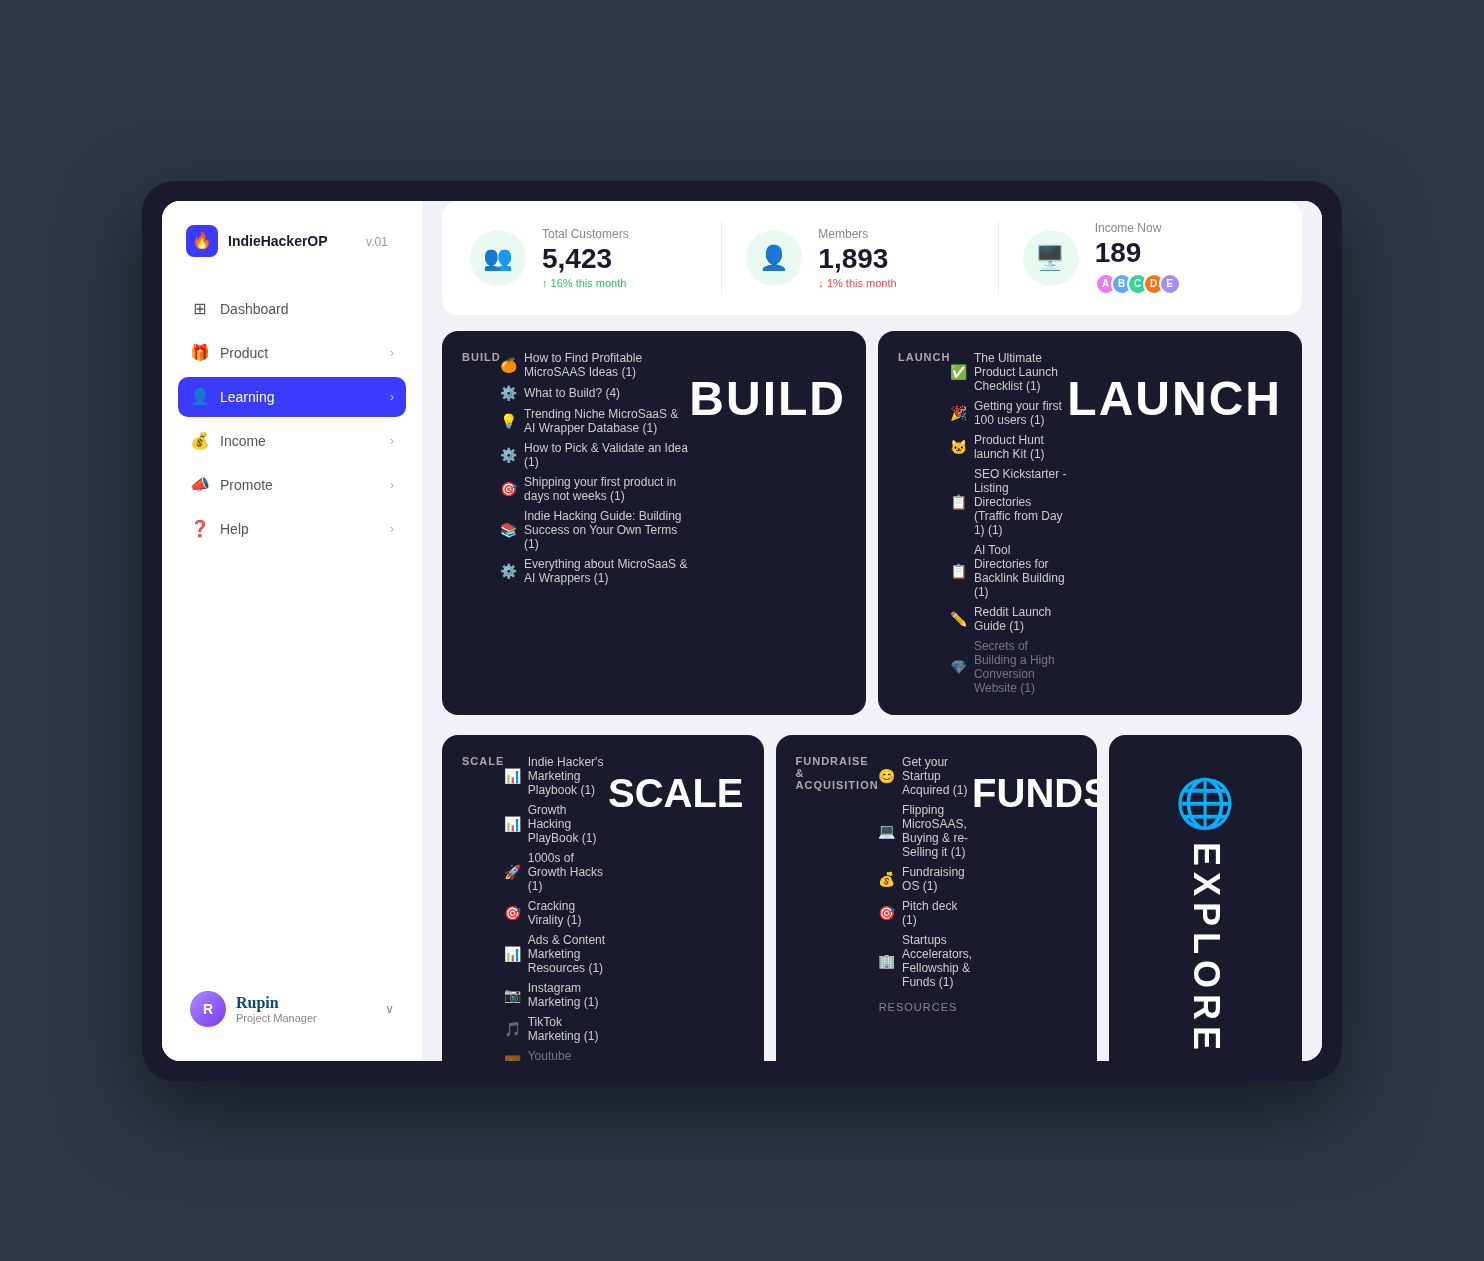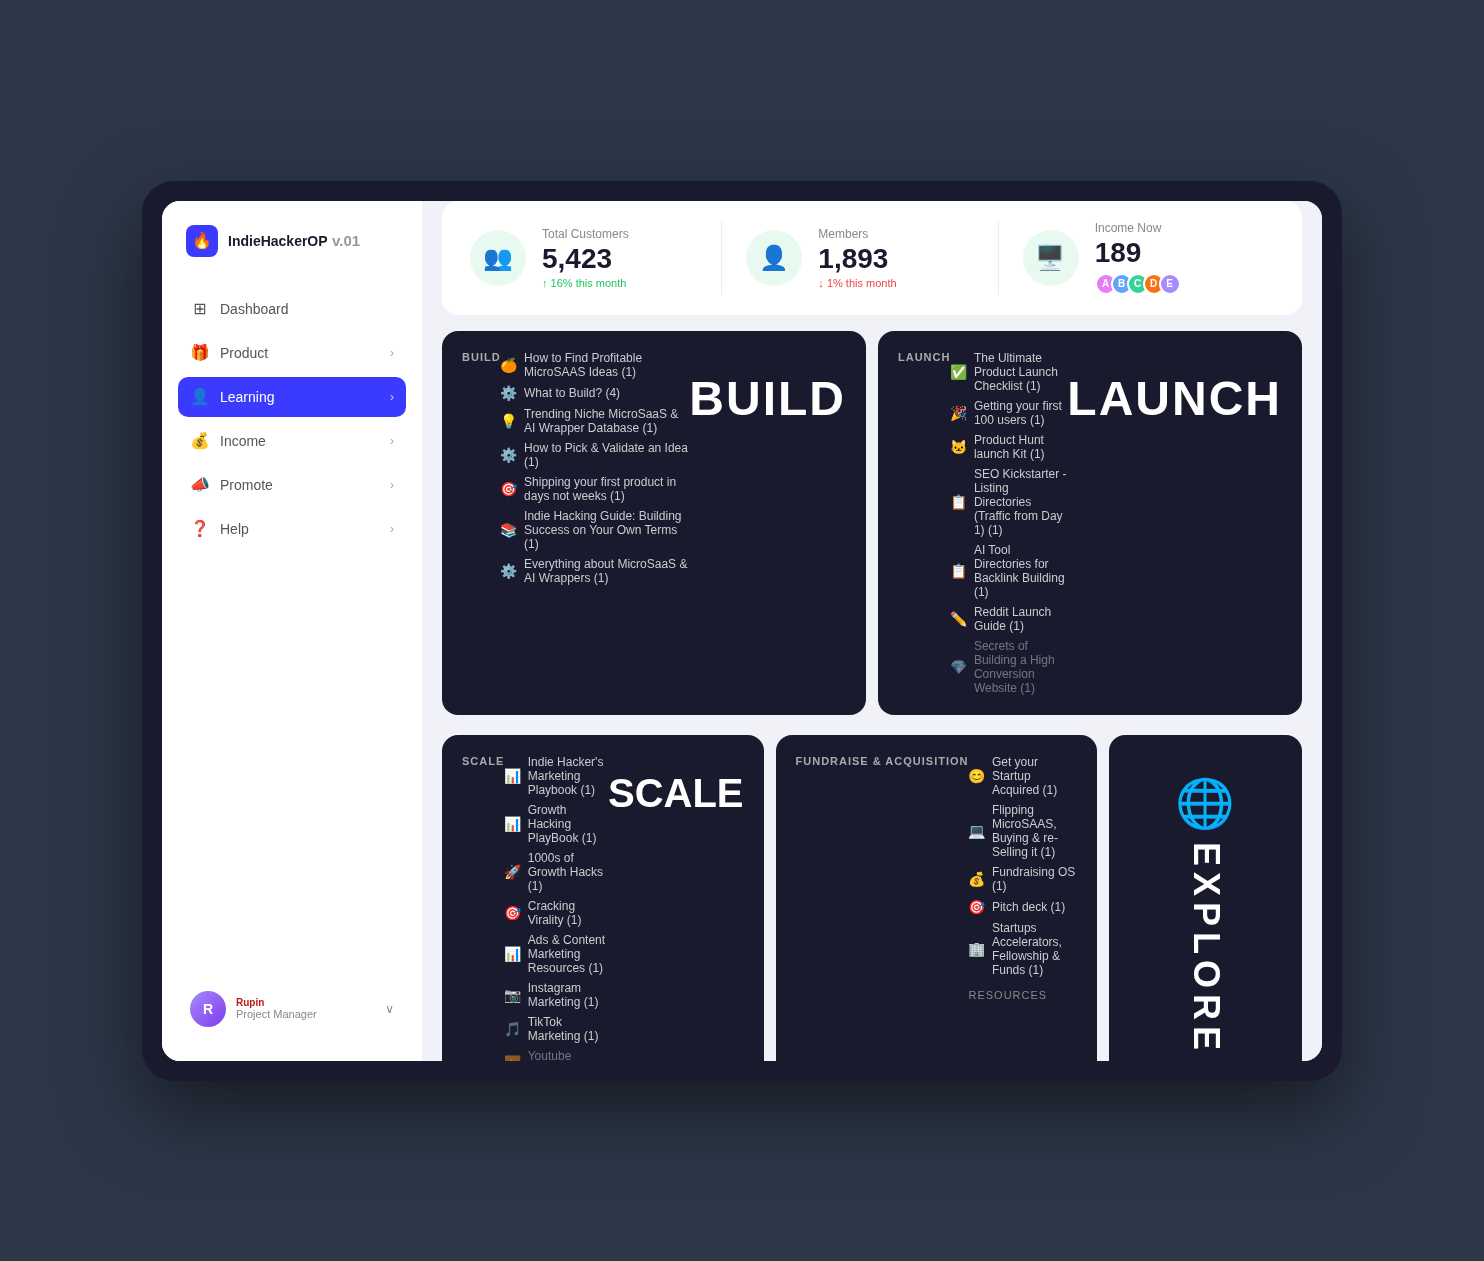--- a/index.html
+++ b/index.html
@@ -54,23 +54,24 @@
       justify-content: center;
       color: white;
       font-size: 16px;
     }
     .logo-text {
       font-size: 14px;
       font-weight: 700;
       color: #1a1a2e;
     }
     .logo-version {
-      font-size: 15px;
+      font-size: 12px;
       color: #999;
-      font-weight: 700;
+      font-weight: 400;
+      margin-left: 34px;
     }
     .nav-menu {
       display: flex;
       flex-direction: column;
       gap: 4px;
       flex: 1;
     }
     .nav-item {
       display: flex;
       align-items: center;
@@ -140,21 +141,21 @@
       background: linear-gradient(135deg, #f093fb, #f5576c);
       display: flex;
       align-items: center;
       justify-content: center;
       color: white;
       font-size: 14px;
       font-weight: 700;
       overflow: hidden;
     }
     .user-info { flex: 1; }
-    .user-name { font-size: 10px; font-weight: 600; color: #b91c1c; }
+    .user-name { font-size: 16px; font-weight: 600; color: #0c4a6e; font-family: Liberation Serif, serif; }
     .user-role { font-size: 11px; color: #888; }
     .chevron-down { color: #888; font-size: 12px; }
 
     
     .main-content {
       flex: 1;
       display: flex;
       flex-direction: column;
       background: #f0f2f8;
       overflow-y: auto;
@@ -549,20 +550,21 @@
                 <span>Pitch deck (1)</span>
               </div>
             <div class="card-item">
                 <span class="card-item-icon">🏢</span>
                 <span>Startups Accelerators, Fellowship &amp; Funds (1)</span>
               </div>
             <div class="card-item" style="color:#888;font-size:11px;letter-spacing:1px;margin-top:6px;">
                 <span>RESOURCES</span>
               </div>
           </div>
+          <div style="font-size:40px;font-weight:900;color:white;text-align:center;margin-top:16px;text-transform:uppercase;">FUNDS</div>
         </div>
 
         <div class="card-explore">
           <div style="display:flex;flex-direction:column;align-items:center;gap:10px;">
             <div style="font-size:48px;">🌐</div>
             <div style="font-size:36px;font-weight:900;color:white;writing-mode:vertical-rl;text-orientation:mixed;letter-spacing:6px;text-transform:uppercase;">EXPLORE</div>
           </div>
         </div>
       </div>
     </div>

